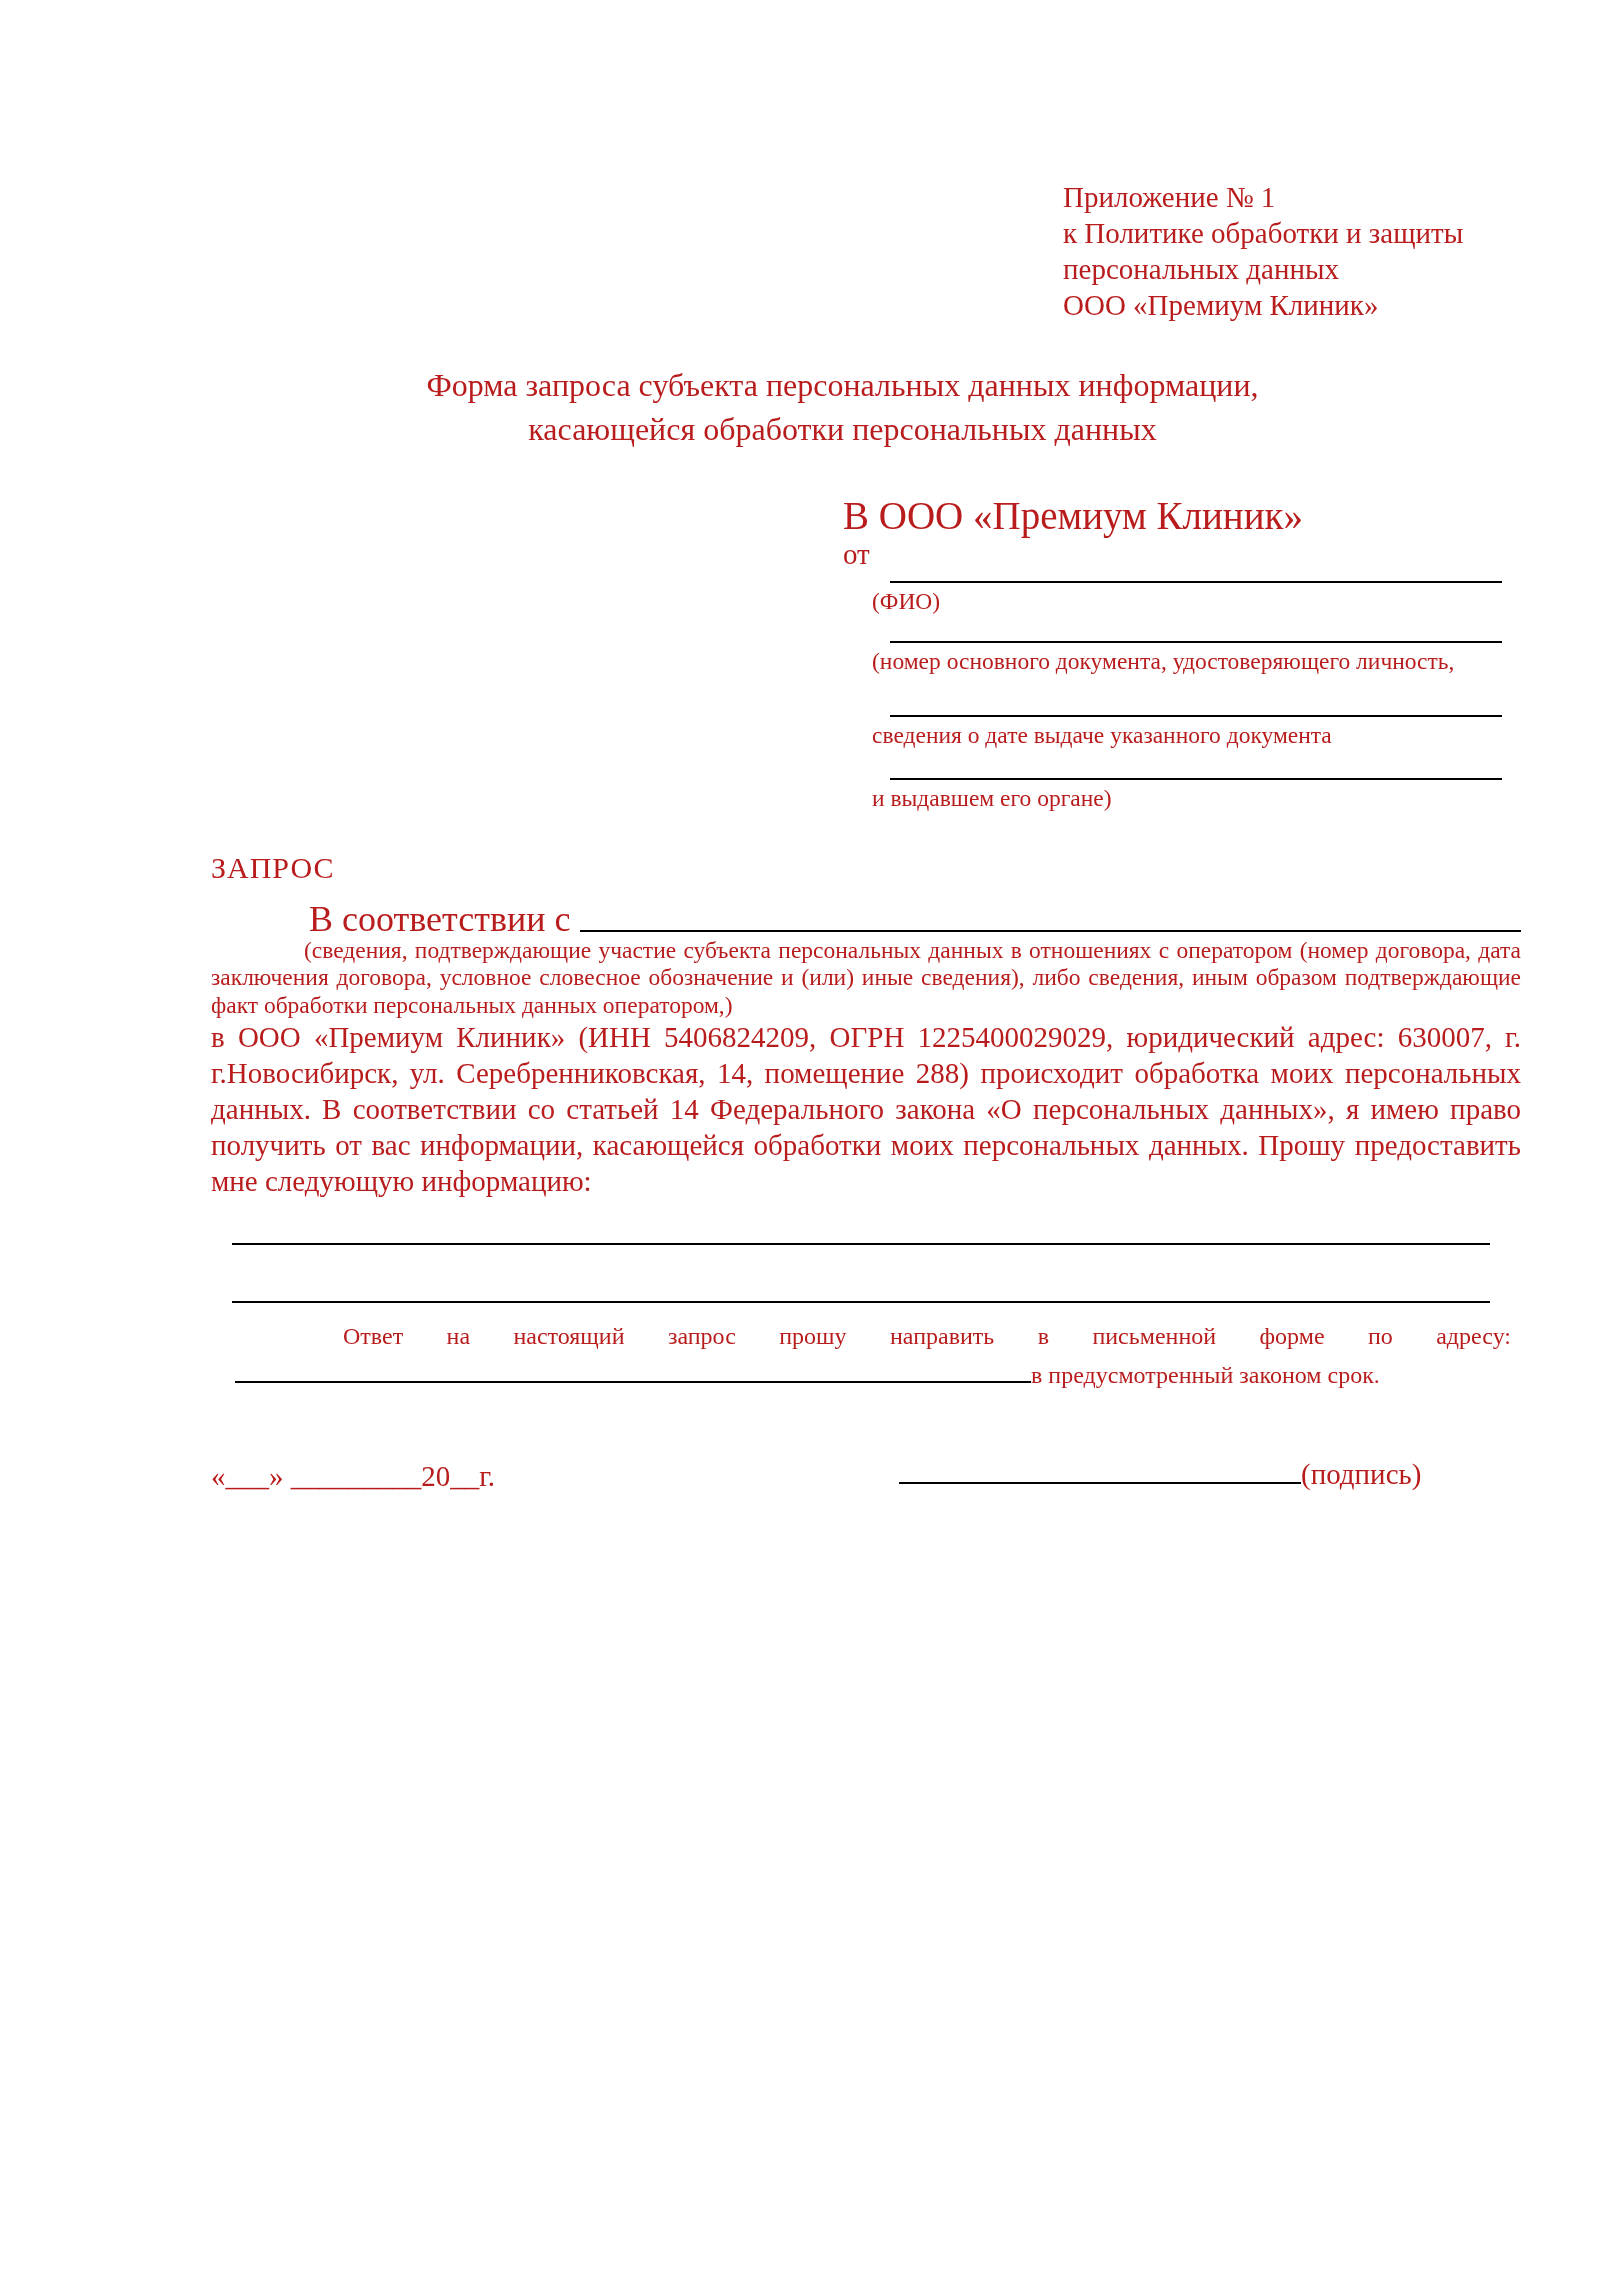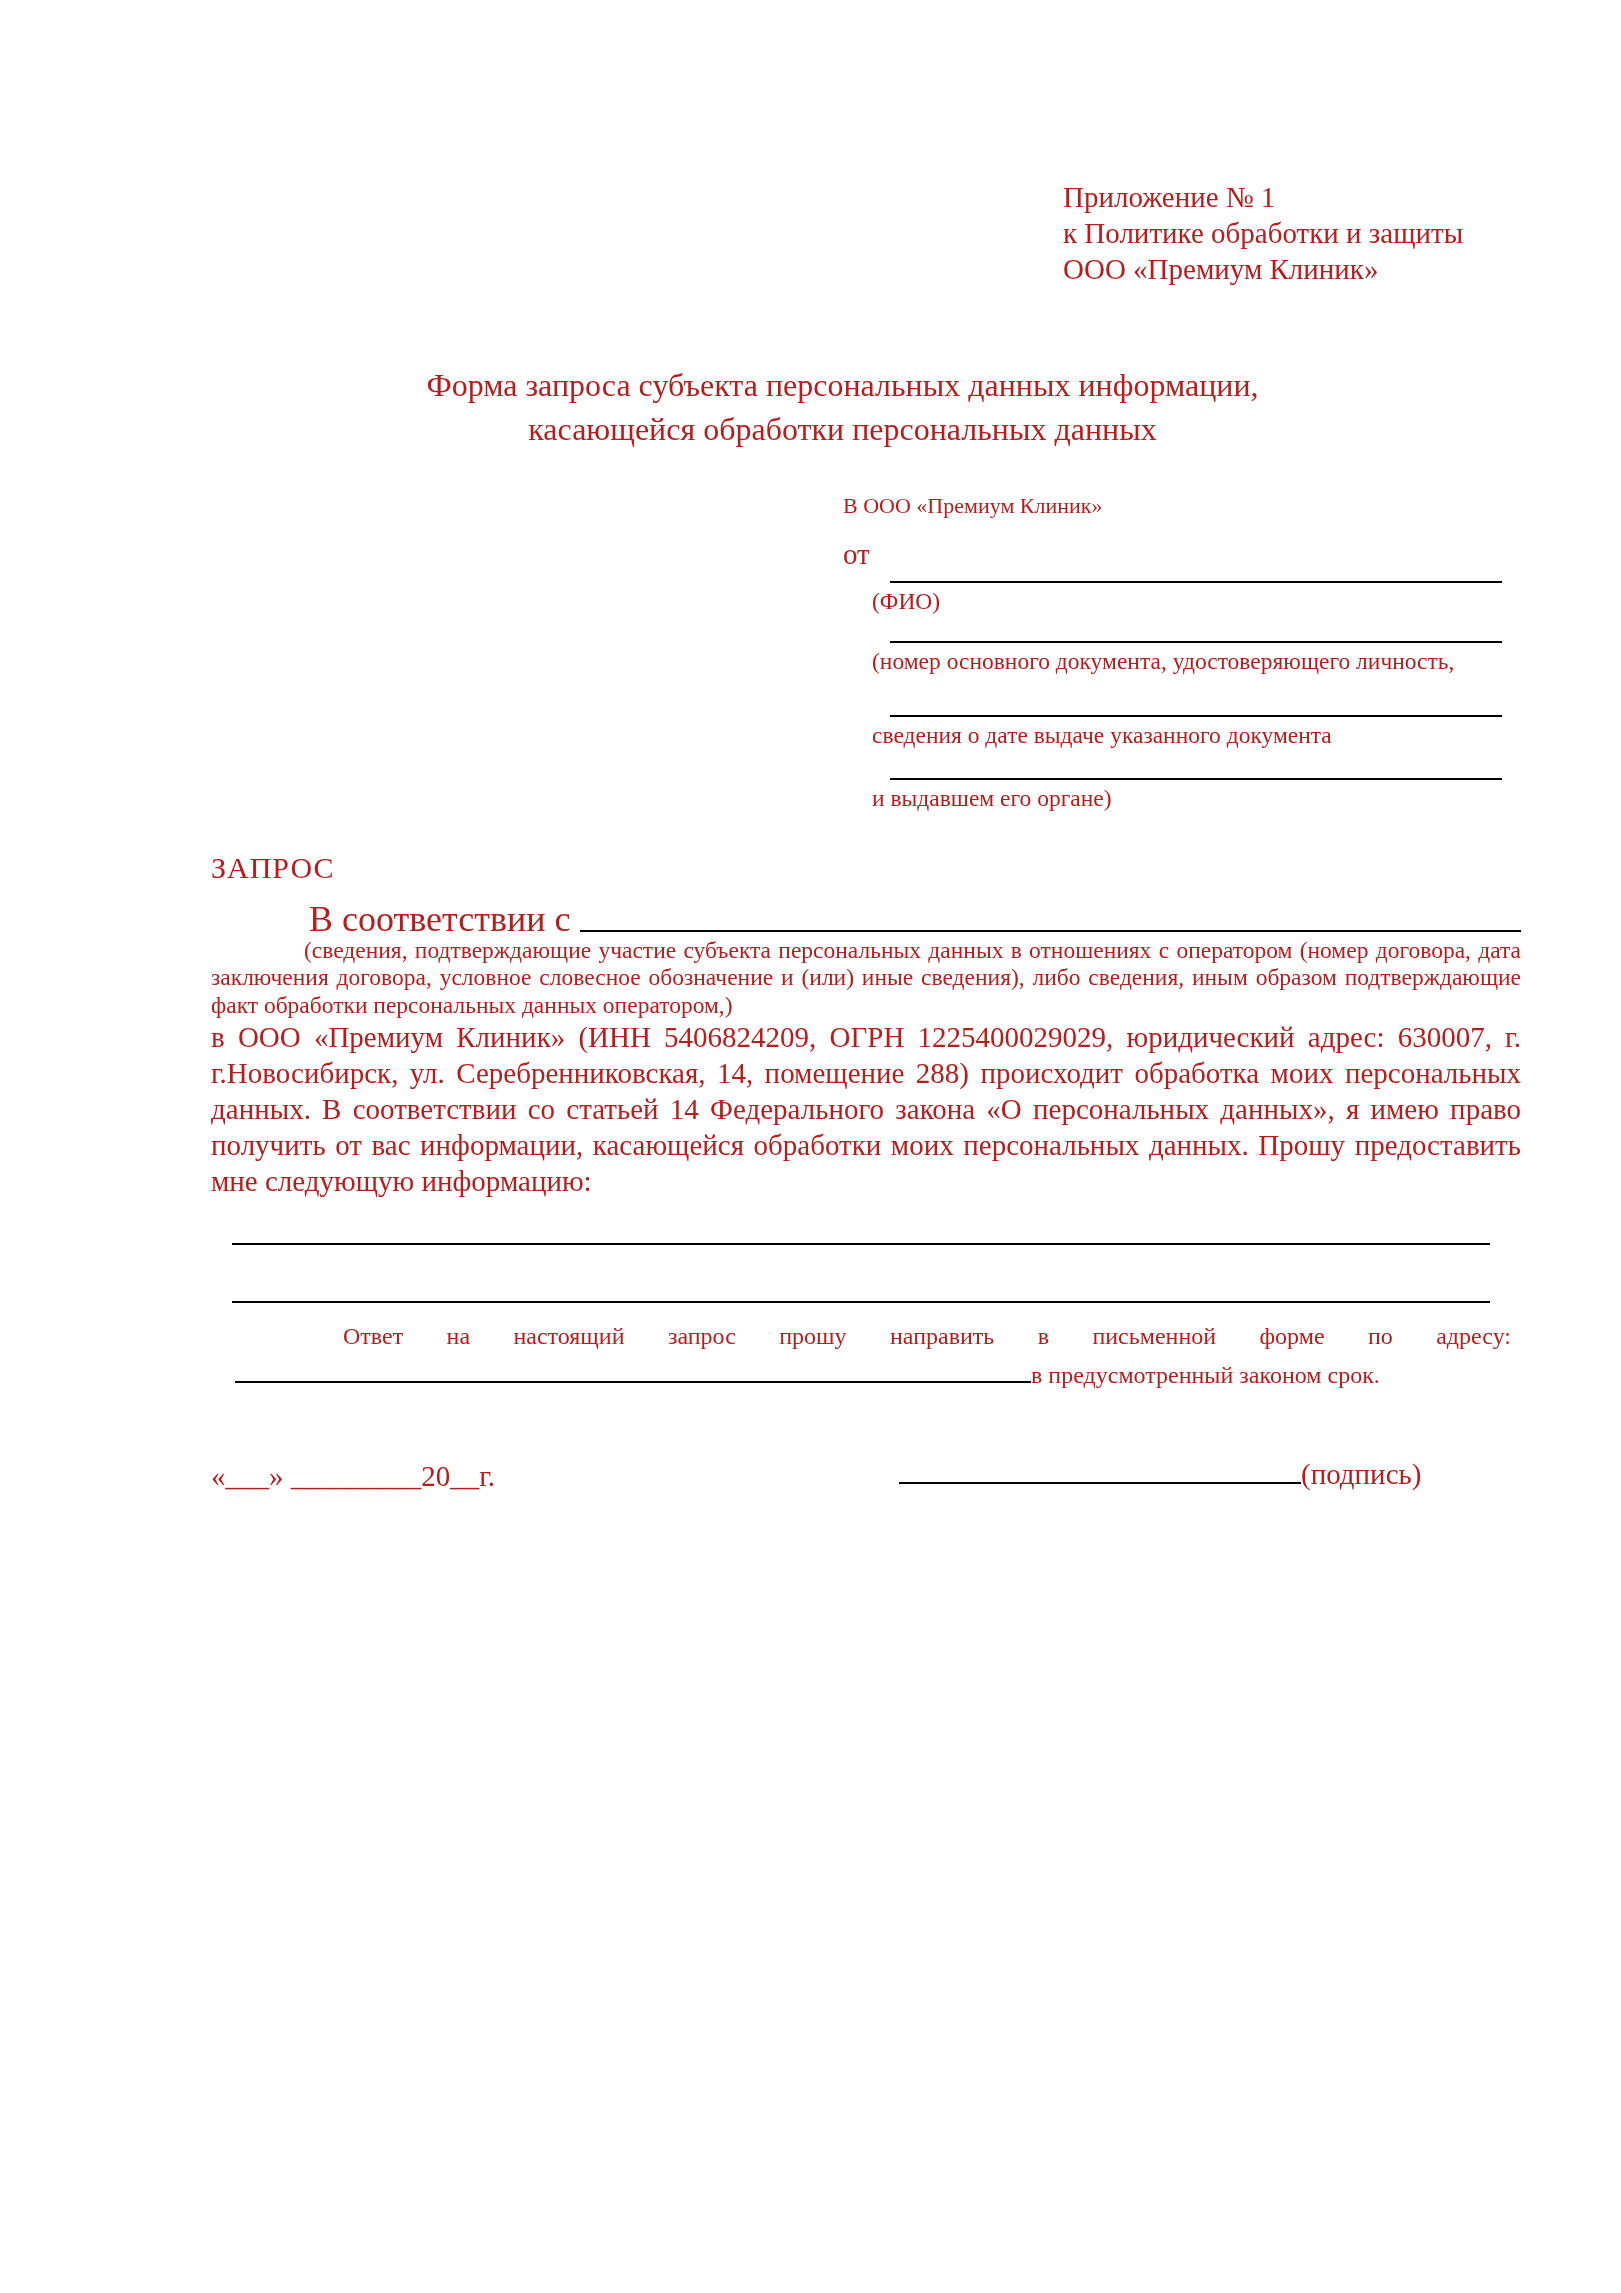--- a/index.html
+++ b/index.html
@@ -33,21 +33,21 @@
     left: 186px;
     top: 363px;
     width: 1313px;
     text-align: center;
     font-weight: normal;
     font-size: 32px;
     line-height: 44px;
   }
 
   
-  .addr-to   { left: 843px; top: 493px; font-size: 22px; white-space: nowrap; }
+  .addr-to   { left: 843px; top: 493px; font-size: 39px; white-space: nowrap; }
   .addr-from { left: 843px; top: 538px; font-size: 29px; }
 
   .blankline {
     border-bottom: 2px solid #000;
   }
   .fio-blank    { left: 890px; top: 555px; width: 612px; height: 25.5px; }
   .doc-blank    { left: 890px; top: 615px; width: 612px; height: 25.5px; }
   .date-blank   { left: 890px; top: 689px; width: 612px; height: 25.5px; }
   .organ-blank  { left: 890px; top: 752px; width: 612px; height: 25.5px; }
 
@@ -155,20 +155,21 @@
   }
 </style>
 </head>
 <body>
 
 <div class="page">
 
   <div class="abs appendix">
     <div>Приложение № 1</div>
     <div>к Политике обработки и защиты</div>
+    <div>персональных данных</div>
     <div>ООО «Премиум Клиник»</div>
   </div>
 
   <div class="abs doc-title">
     <div>Форма запроса субъекта персональных данных информации,</div>
     <div>касающейся обработки персональных данных</div>
   </div>
 
   <div class="abs addr-to">В ООО «Премиум Клиник»</div>
   <div class="abs addr-from">от</div>

